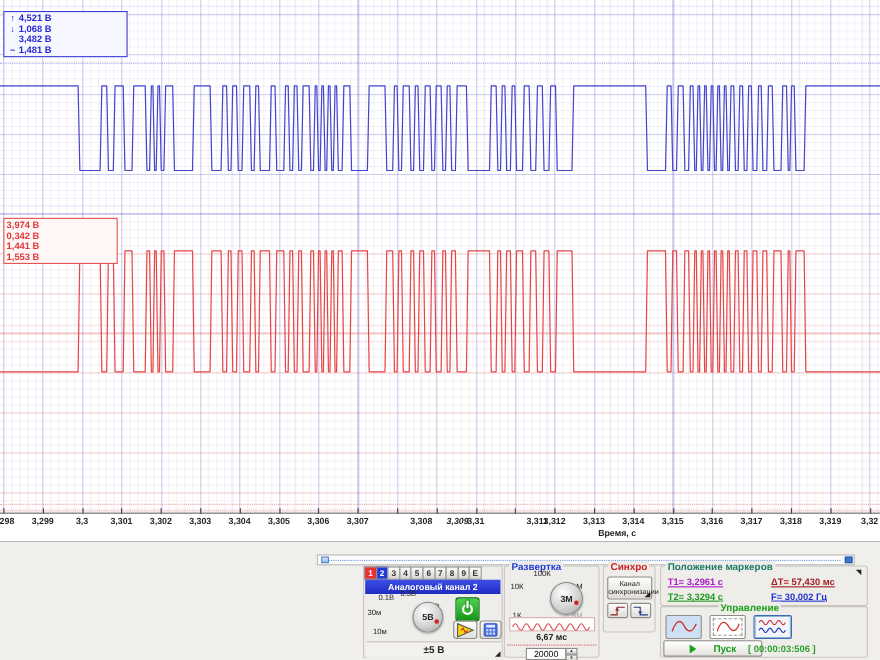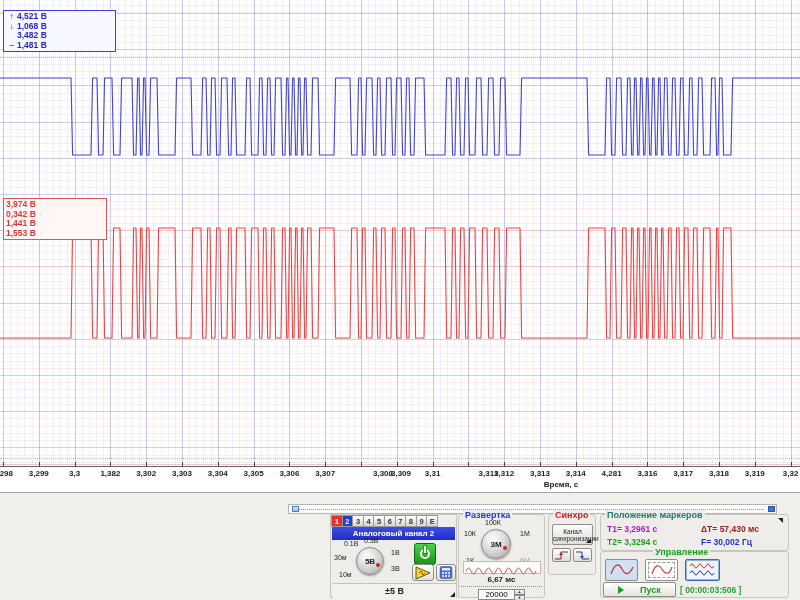--- a/index.html
+++ b/index.html
@@ -57,21 +57,21 @@
   #ch-panel { left:330px; top:514px; width:127px; height:84px; border-radius:0; }
   .ch-tabs { position:absolute; left:1px; top:0; display:flex; }
   .ch-tab { width:11.6px; height:12px; line-height:12px; text-align:center; font-size:7.5px; font-weight:bold;
     background:linear-gradient(#fdfdfd,#d9d6d0); border:1px solid #9a9a9a; margin-left:-1px; color:#333; }
   .ch-tab.red { background:#e83030; color:#fff; }
   .ch-tab.active { background:#2438dc; color:#fff; }
   #ch-title { position:absolute; left:1px; right:1px; top:12px; height:13px; line-height:13px; text-align:center;
     background:linear-gradient(#3d4fe2,#1f2cc4); color:#fff; font-size:8px; font-weight:bold; }
   .knob { position:absolute; border-radius:50%; background:radial-gradient(circle at 38% 32%, #ffffff, #d2d2d2 55%, #9e9e9e);
     border:1px solid #8a8a8a; box-shadow:0 1px 2px rgba(0,0,0,0.35); display:flex; align-items:center; justify-content:center;
-    font-size:8px; font-weight:bold; color:#222; }
+    font-size:8px; font-weight:bold; color:#222;margin-left:19px; }
   .knob-dot { position:absolute; width:4px; height:4px; border-radius:50%; background:#d41f1f; }
   .klabel { position:absolute; font-size:7px; color:#222; white-space:nowrap; }
   .klabel.dim { color:#9e9e9e; }
   .sq-btn { position:absolute; background:linear-gradient(#ffffff,#e2dfda); border:1px solid #8f8d88; border-radius:3px;
     display:flex; align-items:center; justify-content:center; }
   #btn-power { background:linear-gradient(#4ed44e,#169416); border:1px solid #0c6c0c; }
   .pwr-circle { position:relative; width:10px; height:10px; border:2px solid #fff; border-radius:50%; }
   .pwr-circle::before { content:''; position:absolute; left:50%; top:-5px; width:2px; height:7px; margin-left:-1px; background:#fff; box-shadow:0 0 0 1px rgba(22,148,22,0.9); }
   #ch-range { position:absolute; left:2px; top:68px; width:123px; height:15px; line-height:14px; text-align:center;
     border-top:1px solid #c6c3bd; font-size:9px; font-weight:bold; color:#222; background:#f3f1ee; }
@@ -93,32 +93,32 @@
   #sy-panel { left:548px; top:514px; width:48px; height:61px; }
   #sy-panel .gb-title { color:#cc2020; }
   #sy-chan { position:absolute; left:3px; top:9px; width:41px; height:21px; background:linear-gradient(#fdfdfd,#e0ddd7);
     border:1px solid #8f8d88; border-radius:2px; font-size:6.5px; line-height:7px; text-align:center; color:#222; padding-top:3px; }
   .edge-btn { position:absolute; top:33px; width:19px; height:14px; background:linear-gradient(#fdfdfd,#e0ddd7); border:1px solid #8f8d88; border-radius:2px;
     display:flex; align-items:center; justify-content:center; }
 
   
   #mk-panel { left:600px; top:514px; width:189px; height:37px; }
   #mk-panel .gb-title { color:#1c7a66; }
-  .mk-val { position:absolute; font-size:8.5px; font-weight:bold; white-space:nowrap; }
+  .mk-val { position:absolute; font-size:8.5px; font-weight:bold; white-space:nowrap;text-decoration:underline; }
 
   
   #ct-panel { left:600px; top:551px; width:189px; height:47px; }
   #ct-panel .gb-title { color:#18a018;margin-left:48px; }
   .wave-btn { position:absolute; top:7px; width:33px; height:22px; border:1px solid #8f8d88; border-radius:2px; background:#fff;
     display:flex; align-items:center; justify-content:center; }
   #wb1 { left:4px; background:#cfe0f5; }
   #wb2 { left:44px; }
   #wb2 .dash { position:absolute; inset:2px; border:1px dashed #9a9a9a; }
   #wb3 { left:84px; width:35px; border:1px solid #3a6ab0; box-shadow:0 0 0 1px #8fb0d8 inset; background:#f2f5fa; }
-  #btn-start { position:absolute; left:2px; top:30px; width:73px; height:15px; background:linear-gradient(#ffffff,#e6e3de);
+  #btn-start { position:absolute; left:2px; top:30px; width:90px; height:15px; background:linear-gradient(#ffffff,#e6e3de);
     border:1px solid #8f8d88; border-radius:2px; display:flex; align-items:center; justify-content:center; gap:16px;
     font-size:9px; font-weight:bold; color:#18a018; }
   .play-tri { width:0; height:0; border-left:6px solid #18a018; border-top:4px solid transparent; border-bottom:4px solid transparent; }
   #timer { position:absolute; left:79px; top:33px; font-size:8.5px; font-weight:bold; color:#2aa02a; white-space:nowrap; }
 </style>
 </head>
 <body>
 
 <div id="app">
 
@@ -169,49 +169,49 @@
 
   <div id="axis-line"></div>
   <div id="ticks">
       <div class="x-tick" style="left: 3px;"></div>
       <div class="x-label" style="left: 3px;">3,298</div>
       <div class="x-tick" style="left: 38.8px;"></div>
       <div class="x-label" style="left: 38.8px;">3,299</div>
       <div class="x-tick" style="left: 74.6px;"></div>
       <div class="x-label" style="left: 74.6px;">3,3</div>
       <div class="x-tick" style="left: 110.4px;"></div>
-      <div class="x-label" style="left: 110.4px;">1,382</div>
+      <div class="x-label" style="left: 110.4px;">3,301</div>
       <div class="x-tick" style="left: 146.2px;"></div>
       <div class="x-label" style="left: 146.2px;">3,302</div>
       <div class="x-tick" style="left: 182px;"></div>
       <div class="x-label" style="left: 182px;">3,303</div>
       <div class="x-tick" style="left: 217.8px;"></div>
       <div class="x-label" style="left: 217.8px;">3,304</div>
       <div class="x-tick" style="left: 253.6px;"></div>
       <div class="x-label" style="left: 253.6px;">3,305</div>
       <div class="x-tick" style="left: 289.4px;"></div>
       <div class="x-label" style="left: 289.4px;">3,306</div>
       <div class="x-tick" style="left: 325.2px;"></div>
       <div class="x-label" style="left: 325.2px;">3,307</div>
       <div class="x-tick" style="left: 361px;"></div>
       <div class="x-label" style="left: 361px; padding-left: 44px;">3,308</div>
       <div class="x-tick" style="left: 396.8px;"></div>
-      <div class="x-label" style="left: 401px;">3,309</div>
+      <div class="x-label" style="left: 416px; font-style: italic;">3,309</div>
       <div class="x-tick" style="left: 432.6px;"></div>
       <div class="x-label" style="left: 432.6px;">3,31</div>
       <div class="x-tick" style="left: 468.4px;"></div>
       <div class="x-label" style="left: 468.4px; margin-left: 20px;">3,311</div>
       <div class="x-tick" style="left: 504.2px;"></div>
       <div class="x-label" style="left: 504.2px;">3,312</div>
       <div class="x-tick" style="left: 540px;"></div>
       <div class="x-label" style="left: 540px;">3,313</div>
       <div class="x-tick" style="left: 575.8px;"></div>
       <div class="x-label" style="left: 575.8px;">3,314</div>
       <div class="x-tick" style="left: 611.6px;"></div>
-      <div class="x-label" style="left: 611.6px;">4,281</div>
+      <div class="x-label" style="left: 611.6px;">3,315</div>
       <div class="x-tick" style="left: 647.4px;"></div>
       <div class="x-label" style="left: 647.4px;">3,316</div>
       <div class="x-tick" style="left: 683.2px;"></div>
       <div class="x-label" style="left: 683.2px;">3,317</div>
       <div class="x-tick" style="left: 719px;"></div>
       <div class="x-label" style="left: 719px;">3,318</div>
       <div class="x-tick" style="left: 754.8px;"></div>
       <div class="x-label" style="left: 754.8px;">3,319</div>
       <div class="x-tick" style="left: 790.6px;"></div>
       <div class="x-label" style="left: 790.6px;">3,32</div>

